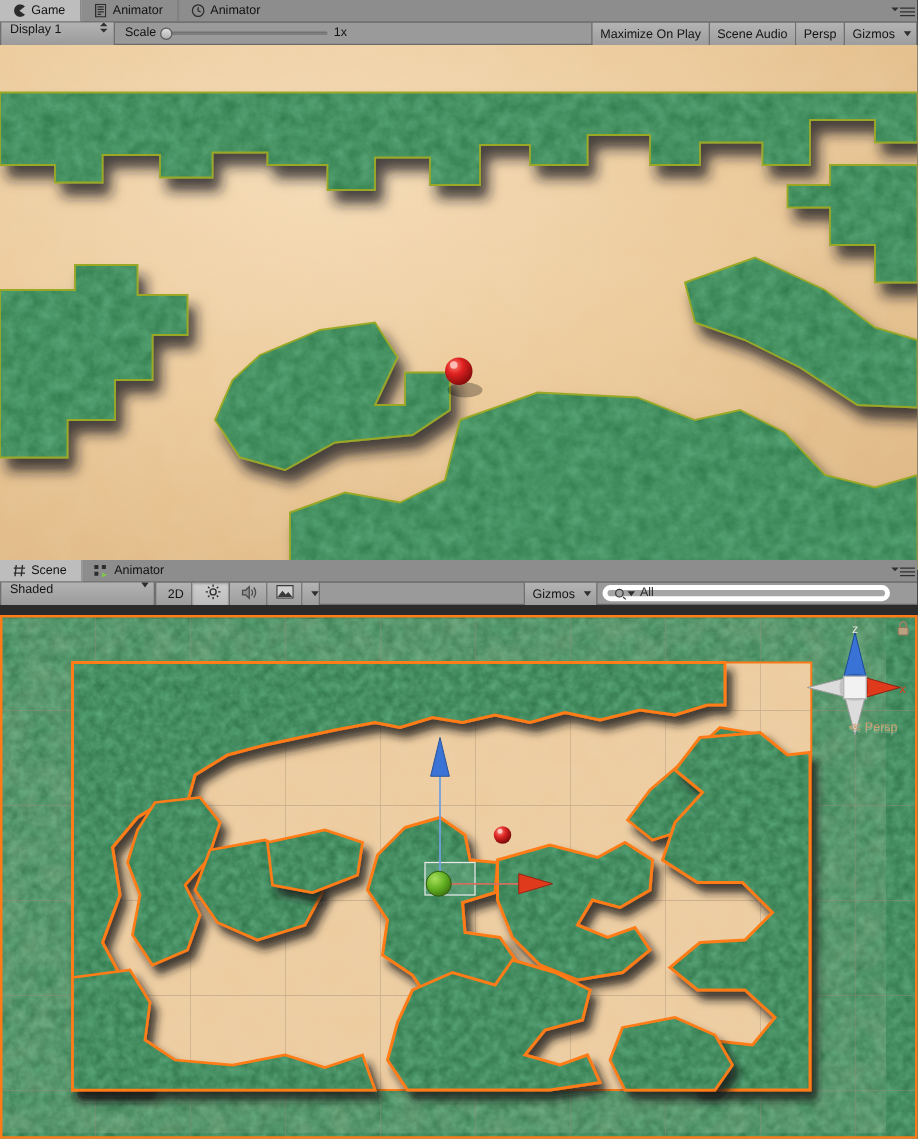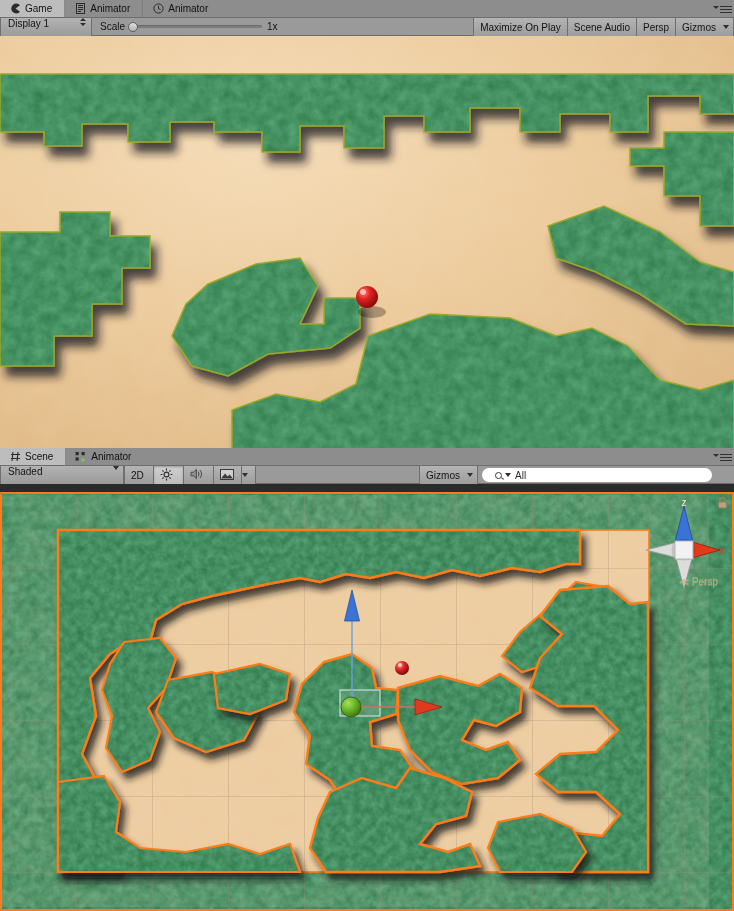--- a/index.html
+++ b/index.html
@@ -56,21 +56,21 @@
   }
 
   .toolbar {
     height: 18px;
     background: #9a9a9a;
     border-bottom: 1px solid #6b6b6b;
     display: flex; align-items: stretch;
     padding: 0;
   }
   .tb-btn {
-    display: flex; align-items: center; justify-content: flex-start;
+    display: flex; align-items: center; justify-content: flex-end;
     gap: 3px;
     height: 18px;
     padding: 0 6px;
     color: #131313;
     font-size: 10px;
     background: linear-gradient(#b4b4b4, #9d9d9d);
     border-left: 1px solid #6f6f6f;
     border-right: 1px solid #6f6f6f;
     white-space: nowrap;
   }
@@ -107,21 +107,21 @@
     background: linear-gradient(#dedede,#b0b0b0);
     border: 1px solid #5d5d5d;
   }
 
   .search-field {
     flex: 1;
     margin: 2px 22px 2px 4px;
     height: 13px;
     border-radius: 7px;
     background: #a5a5a5;
-    border: 7px solid #ffffff;
+    border: 4px solid #ffffff;
     display: flex; align-items: center;
     padding: 0 6px;
     color: #2b2b2b;
     gap: 2px;
   }
   .mag {
     width: 7px; height: 7px; border: 1.2px solid #3a3a3a; border-radius: 50%;
     position: relative; flex: none;
   }
   .mag::after { content:""; position:absolute; right:-3px; bottom:-2px; width:3px; height:1.2px; background:#3a3a3a; transform: rotate(40deg); }

